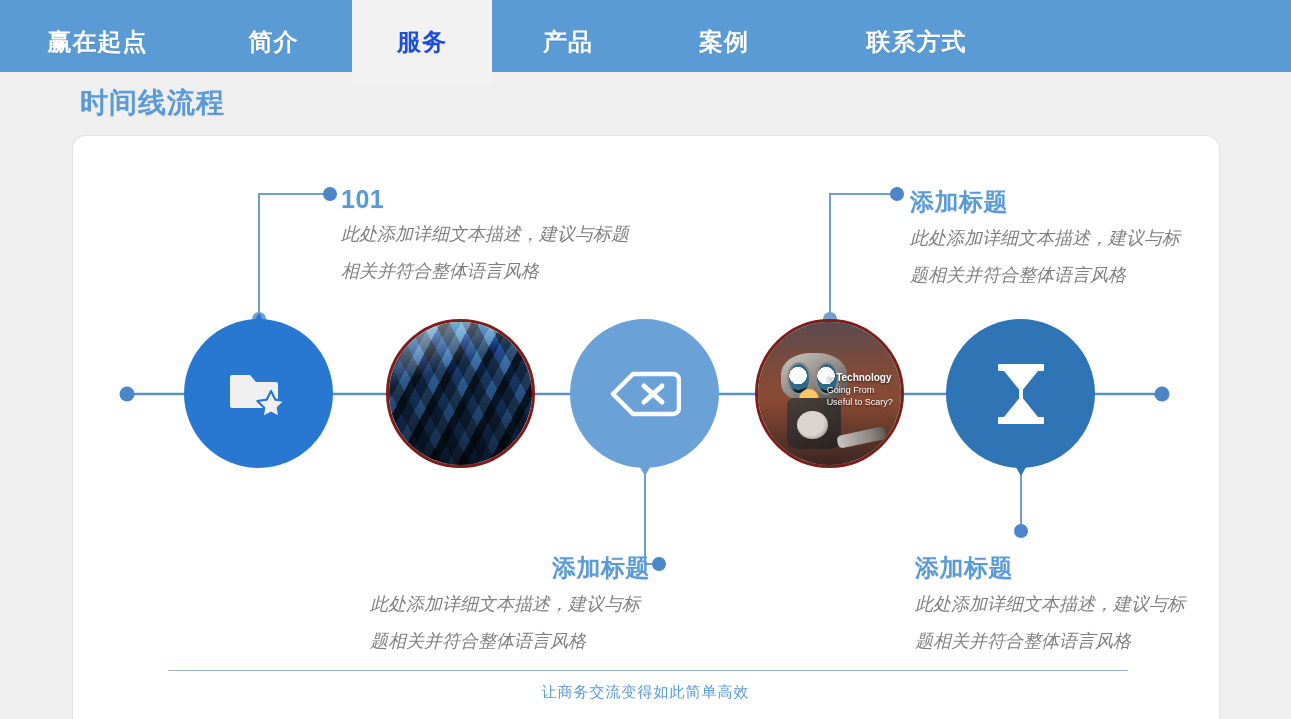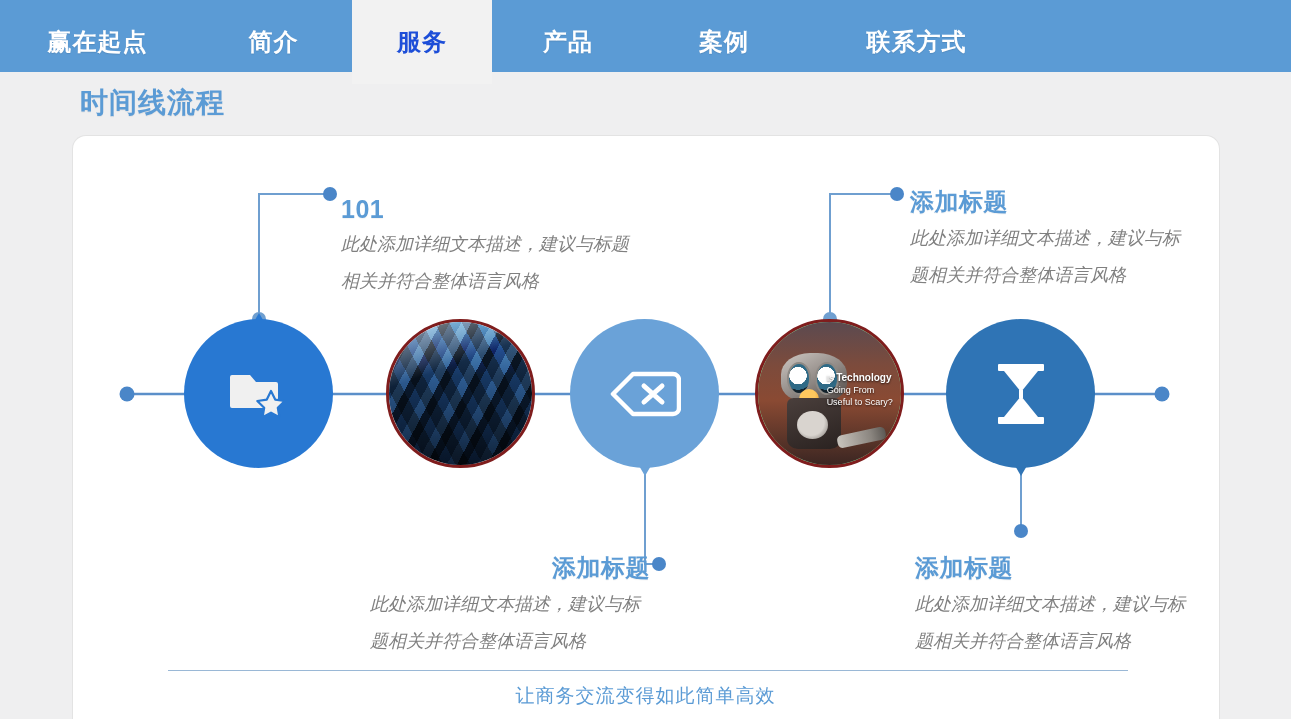--- a/index.html
+++ b/index.html
@@ -209,21 +209,21 @@
     width: 960px;
     height: 1px;
     background: #9ab8d6;
   }
   #footer-text {
     position: absolute;
     left: 0;
     top: 683px;
     width: 1291px;
     text-align: center;
-    font-size: 19px;
+    font-size: 15px;
     color: #5b9bd5;
     letter-spacing: 1px;
   }
 </style>
 </head>
 <body>
 
 <div id="stage">
 
   <div id="navbar">
@@ -309,21 +309,21 @@
       <svg width="52" height="62" viewBox="0 0 52 62">
         <rect x="3" y="1" width="46" height="7" rx="1" fill="#ffffff"></rect>
         <rect x="3" y="54" width="46" height="7" rx="1" fill="#ffffff"></rect>
         <path d="M9 8 h34 l-17 21 z" fill="#ffffff"></path>
         <path d="M26 33 l17 21 h-34 z" fill="#ffffff"></path>
         <path d="M24 27 h4 v8 h-4 z" fill="#ffffff"></path>
       </svg>
     </span>
   </div>
 
-  <div class="callout" style="left:341px;top:185px;width:300px;margin-top:10px;">
+  <div class="callout" style="left:341px;top:185px;width:300px;">
     <div class="callout-title num">101</div>
     <div class="callout-body">此处添加详细文本描述，建议与标题相关并符合整体语言风格</div>
   </div>
 
   <div class="callout right-align" style="left:370px;top:552px;width:280px;">
     <div class="callout-title">添加标题</div>
     <div class="callout-body">此处添加详细文本描述，建议与标题相关并符合整体语言风格</div>
   </div>
 
   <div class="callout" style="left:910px;top:186px;width:270px;">

